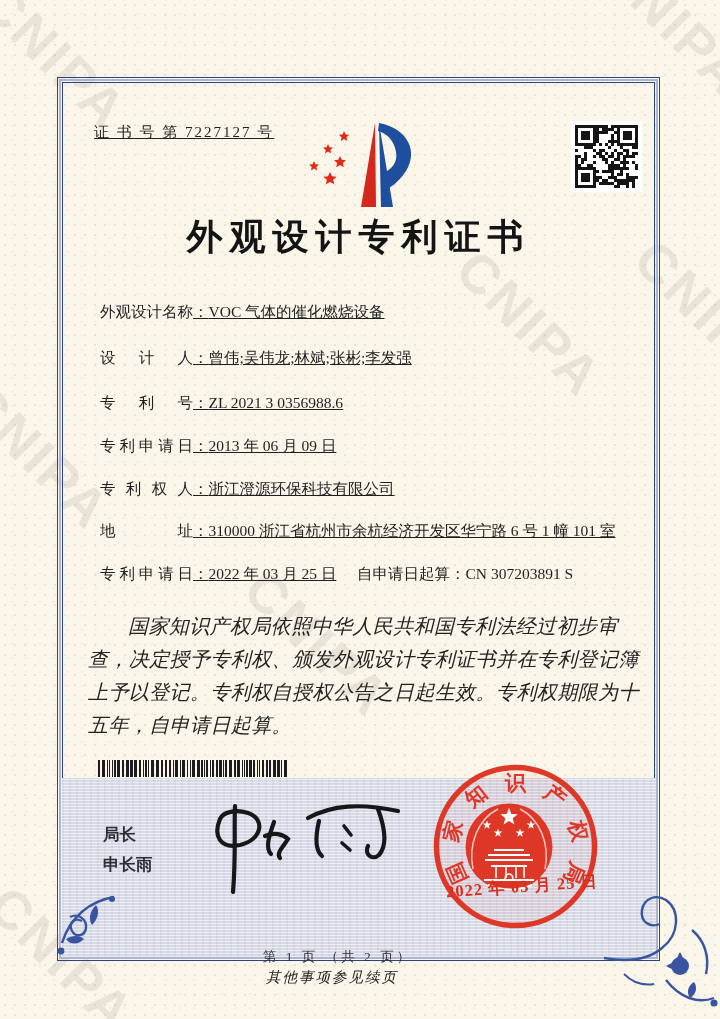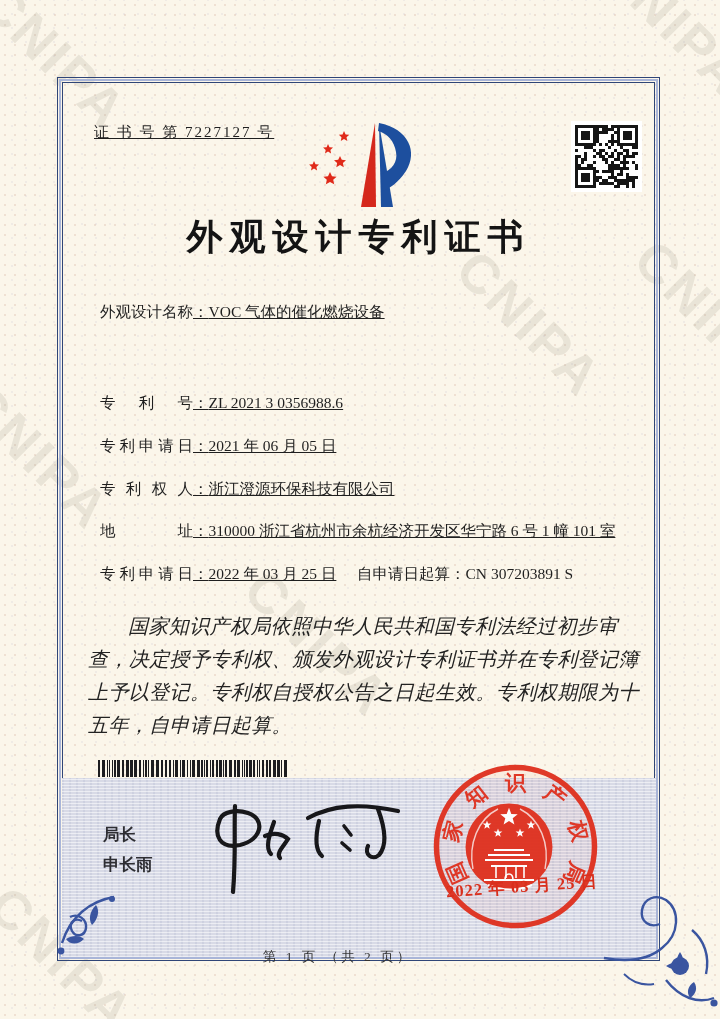--- a/index.html
+++ b/index.html
@@ -341,25 +341,28 @@
         <rect x="51" y="60" width="3" height="3"></rect>
         <rect x="57" y="60" width="3" height="3"></rect>
       </svg>
   </div>
 
   <h1 class="title">外观设计专利证书</h1>
 
   <div class="row" style="top:302px;">
     <span class="lbl">外观设计名称</span><span>：</span><span>VOC 气体的催化燃烧设备</span>
   </div>
+  <div class="row" style="top:348px;">
+    <span class="lbl">设计人</span><span>：</span><span>曾伟;吴伟龙;林斌;张彬;李发强</span>
+  </div>
   <div class="row" style="top:393px;">
     <span class="lbl">专利号</span><span>：</span><span>ZL 2021 3 0356988.6</span>
   </div>
   <div class="row" style="top:436px;">
-    <span class="lbl">专利申请日</span><span>：</span><span>2021 年 06 月 05 日</span>
+    <span class="lbl">专利申请日</span><span>：</span><span>2013 年 06 月 09 日</span>
   </div>
   <div class="row" style="top:479px;">
     <span class="lbl">专利权人</span><span>：</span><span>浙江澄源环保科技有限公司</span>
   </div>
   <div class="row" style="top:521px;">
     <span class="lbl">地址</span><span>：</span><span>310000 浙江省杭州市余杭经济开发区华宁路 6 号 1 幢 101 室</span>
   </div>
   <div class="row" style="top:564px;">
     <span class="lbl">专利申请日</span><span>：</span><span>2022 年 03 月 25 日</span>
     <span class="grant2">
@@ -437,14 +440,15 @@
     <path d="M96,60 C108,70 114,86 110,104"></path>
     <circle cx="84" cy="96" r="9" fill="#3a55a0" stroke="none"></circle>
     <path d="M84,82 C80,88 80,92 84,96 C88,92 88,88 84,82 Z" fill="#3a55a0" stroke="none"></path>
     <path d="M70,96 C76,92 80,92 84,96 C80,100 76,100 70,96 Z" fill="#3a55a0" stroke="none"></path>
     <path d="M98,112 C92,116 90,122 94,128 C100,124 102,118 98,112 Z" fill="#3a55a0" stroke="none"></path>
     <circle cx="118" cy="133" r="3.6" fill="#3a55a0" stroke="none"></circle>
     <path d="M28,104 C36,112 46,116 58,114" stroke-width="1.8"></path>
   </svg>
 
   <div class="page-info">第 1 页 （共 2 页）</div>
+  <div class="note">其他事项参见续页</div>
 
 </div>
 
 </body></html>

